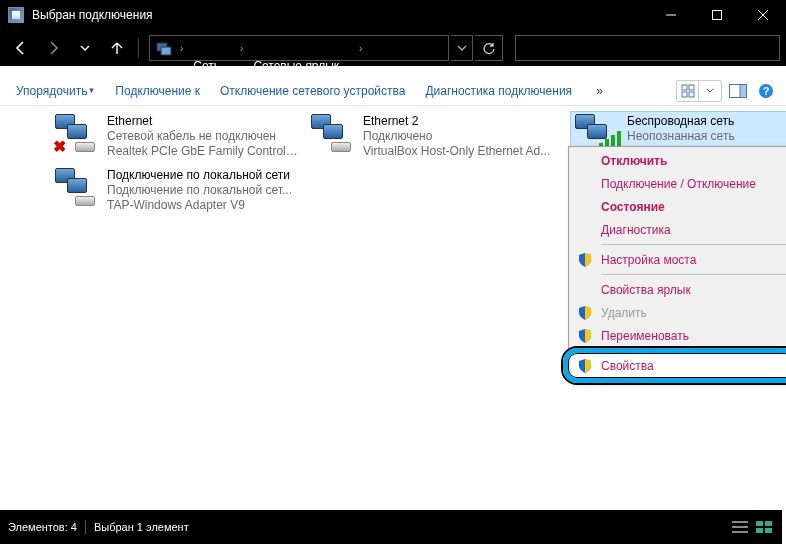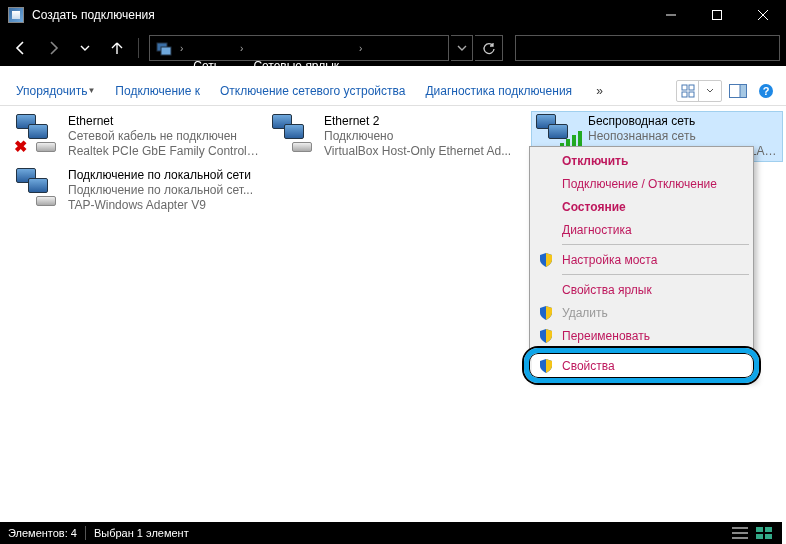--- a/index.html
+++ b/index.html
@@ -33,21 +33,21 @@
 .tool-item{padding:4px 8px;color:#1a5fb4;display:flex;align-items:center;border-radius:2px;}
 .tool-item .dd{font-size:8px;color:#555;}
 .toolbar .spacer{flex:1;}
 .tool-icon{width:24px;height:24px;display:flex;align-items:center;justify-content:center;border-radius:2px;}
 .tool-more{color:#333;font-size:12px;padding:0 4px;}
 .view-split{display:flex;border:1px solid #ccc;border-radius:2px;}
 .view-split div{width:22px;height:20px;display:flex;align-items:center;justify-content:center;}
 .view-split div:first-child{border-right:1px solid #ccc;}
 
 
-.content{position:relative;height:calc(544px - 30px - 36px - 10px - 30px - 22px);background:#fff;}
+.content{position:relative;height:calc(544px - 30px - 36px - 10px - 30px - 22px);background:#fff;margin-left:39px;}
 .conn{position:absolute;display:flex;gap:6px;padding:2px;width:250px;}
 .conn.sel{background:#cde8ff;outline:1px solid #a0cfee;}
 .conn .ic{width:48px;height:40px;flex-shrink:0;position:relative;}
 .conn .tx{font-size:12px;line-height:15px;color:#000;overflow:hidden;}
 .conn .tx .l1{white-space:nowrap;overflow:hidden;text-overflow:ellipsis;}
 .conn .tx .l2,.conn .tx .l3{color:#6a6a6a;white-space:nowrap;overflow:hidden;text-overflow:ellipsis;}
 
 
 .neticon{position:relative;width:48px;height:40px;}
 .neticon .mon{position:absolute;left:2px;top:0;width:20px;height:15px;background:linear-gradient(#6fa8dc,#2a5f9e);border:1px solid #234;border-radius:2px;}
@@ -68,32 +68,32 @@
 .ctx .row.bold{font-weight:600;}
 .ctx .row.dis{color:#9a9a9a;}
 .ctx .sep{height:1px;background:#c0c0c0;margin:3px 2px 3px 30px;}
 .ctx .shield{position:absolute;left:6px;width:16px;height:16px;}
 .ctx .highlight{position:absolute;left:-8px;right:-8px;top:-6px;bottom:-6px;border:5px solid #0ea5e9;border-radius:14px;box-shadow:0 0 0 2px #000, inset 0 0 0 1px #000;pointer-events:none;}
 .ctx .row.hl{background:#fff;}
 
 .shield svg{width:16px;height:16px;}
 
 
-.status{position:absolute;left:0;right:4px;bottom:0;height:22px;background:#000;color:#fff;font-size:11px;display:flex;align-items:center;padding:0 8px;}
+.status{position:absolute;left:0;right:4px;bottom:0;height:34px;background:#000;color:#fff;font-size:11px;display:flex;align-items:center;padding:0 8px;}
 .status .ssep{width:1px;height:14px;background:#555;margin:0 8px;}
 .status .sp{flex:1;}
 .status .sicon{width:20px;height:16px;margin-left:4px;display:flex;align-items:center;justify-content:center;}
 
 </style>
 </head>
 <body>
 
 <div class="titlebar">
   <div class="app-icon"></div>
-  <div class="title">Создать подключения</div>
+  <div class="title">Выбран подключения</div>
   <div class="winbtn">
       <svg width="10" height="10">
         <line x1="0" y1="5" x2="10" y2="5" stroke-width="1"></line>
       </svg>
     </div>
   <div class="winbtn">
       <svg width="10" height="10">
         <rect x="0.5" y="0.5" width="9" height="9" stroke-width="1"></rect>
       </svg>
     </div>

